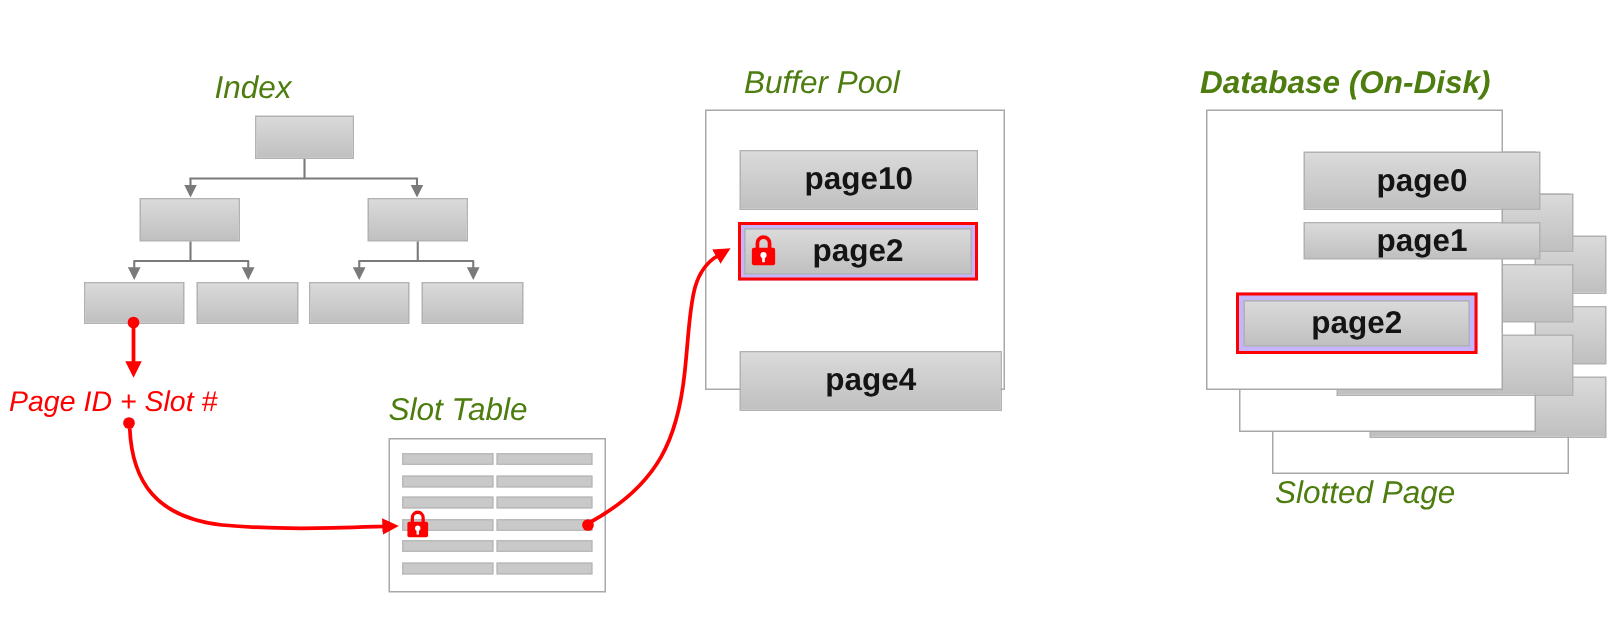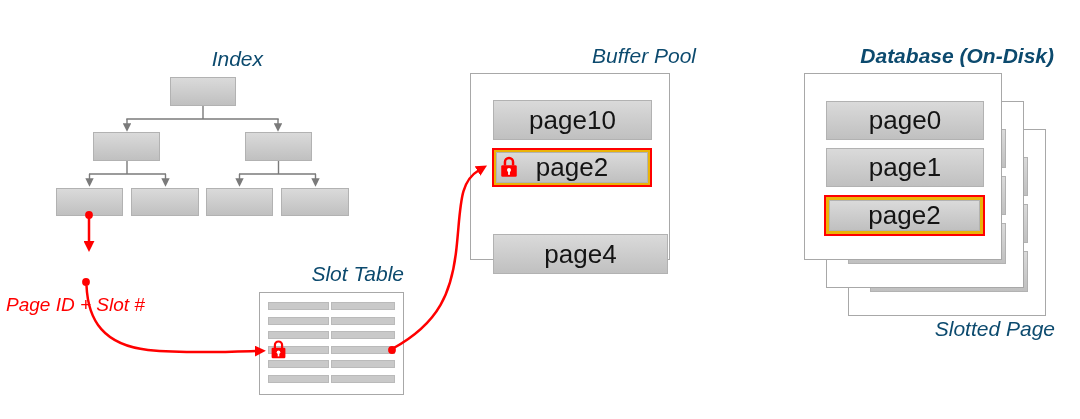--- a/index.html
+++ b/index.html
@@ -4,41 +4,41 @@
 <style>
   html,body { margin:0; padding:0; background:#ffffff; }
   .canvas {
     position:relative; width:1080px; height:419px; background:#ffffff;
     font-family:"Liberation Sans", sans-serif; overflow:hidden;
   }
 
   
   .title {
     position:absolute; box-sizing:border-box;
-    font-style:italic; font-size:21px; color:#0c4a6e;
-    text-align:right; white-space:nowrap; line-height:22px;
+    font-style:italic; font-size:21px; color:#4d7c0f;
+    text-align:left; white-space:nowrap; line-height:22px;
   }
   .red-label {
     position:absolute; font-style:italic; font-size:19px; line-height:20px;
-    color:var(--accent,#ff0000); white-space:nowrap;margin-top:36px;
+    color:var(--accent,#ff0000); white-space:nowrap;
   }
 
   
   .gnode {
     position:absolute; box-sizing:border-box;
     background:linear-gradient(180deg, var(--node-top,#dadada) 0%, var(--node-bottom,#c0c0c0) 100%);
     border:1px solid #b2b2b2;
   }
   .pg-label {
     position:absolute; inset:0; display:flex; align-items:center; justify-content:center;
-    font-size:26px; color:#141414; white-space:nowrap;
-  }
-
-  
-  .hl-frame { position:absolute; box-sizing:border-box; border:2.5px solid var(--accent,#ff0000); background:#eab308; }
+    font-size:21px; color:#141414; white-space:nowrap;font-weight:bold;
+  }
+
+  
+  .hl-frame { position:absolute; box-sizing:border-box; border:2.5px solid var(--accent,#ff0000); background:#c4b5fd; }
   .hl-fill {
     position:absolute; box-sizing:border-box;
     background:linear-gradient(180deg, var(--node-top,#dadada) 0%, var(--node-bottom,#c0c0c0) 100%);
     border:1px solid #b2b2b2;
   }
 
   
   .frame-box { position:absolute; box-sizing:border-box; background:#ffffff; border:1.5px solid var(--border,#a8a8a8); }
 
   
@@ -47,20 +47,21 @@
   .pt-cell { background:var(--bar,#c9c9c9); border:1px solid #bababa; box-sizing:border-box; height:8px; }
   .pt-cell.l { width:61px; }
   .pt-cell.r { flex:1; }
 
   
   .db-page { position:absolute; box-sizing:border-box; width:198px; height:187px; background:#ffffff; border:1.5px solid var(--border,#a8a8a8); }
   .db-bar {
     position:absolute; box-sizing:border-box;
     background:linear-gradient(180deg, var(--node-top,#dadada) 0%, var(--node-bottom,#c0c0c0) 100%);
     border:1px solid #b2b2b2;
+    margin-left:43px;
   }
 
   
   svg.overlay { position:absolute; left:0; top:0; z-index:10; pointer-events:none; }
   .tree-line { stroke:var(--connector,#7a7a7a); stroke-width:1.4; fill:none; }
   .red-line  { stroke:var(--accent,#ff0000); stroke-width:2.5; fill:none; }
   .red-dot   { fill:var(--accent,#ff0000); }
   .mk-gray   { fill:var(--connector,#7a7a7a); }
   .mk-red    { fill:var(--accent,#ff0000); }
   .lock-svg  { position:absolute; z-index:12; }
@@ -147,21 +148,21 @@
   <div class="db-page" style="left:826px; top:101px; z-index:2;">
     <div class="db-bar" style="left:21px; top:27px;  width:158px; height:39px;"></div>
     <div class="db-bar" style="left:21px; top:74px;  width:158px; height:39px;"></div>
     <div class="db-bar" style="left:21px; top:121px; width:158px; height:41px;"></div>
   </div>
 
   <div class="db-page" style="left:804px; top:73px; z-index:3;">
     <div class="db-bar" style="left:21px; top:27px; width:158px; height:39px;">
       <div class="pg-label">page0</div>
     </div>
-    <div class="db-bar" style="left:21px; top:74px; width:158px; height:39px;">
+    <div class="db-bar" style="left:21px; top:74px; width:158px; height:25px;">
       <div class="pg-label">page1</div>
     </div>
     <div class="hl-frame" style="left:19px; top:121px; width:161px; height:41px;">
       <div class="hl-fill" style="inset:3px;"></div>
       <div class="pg-label">page2</div>
     </div>
   </div>
 
   <div class="title" style="left:850px; top:318px; width:205px;">Slotted Page</div>
 

